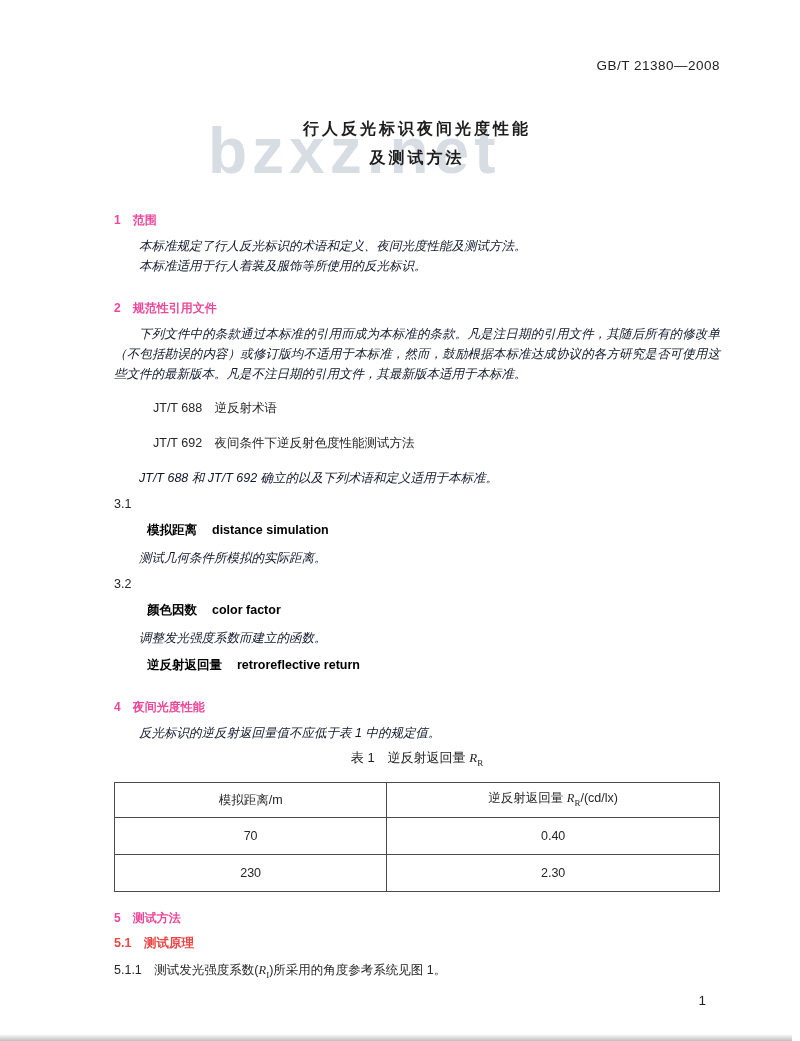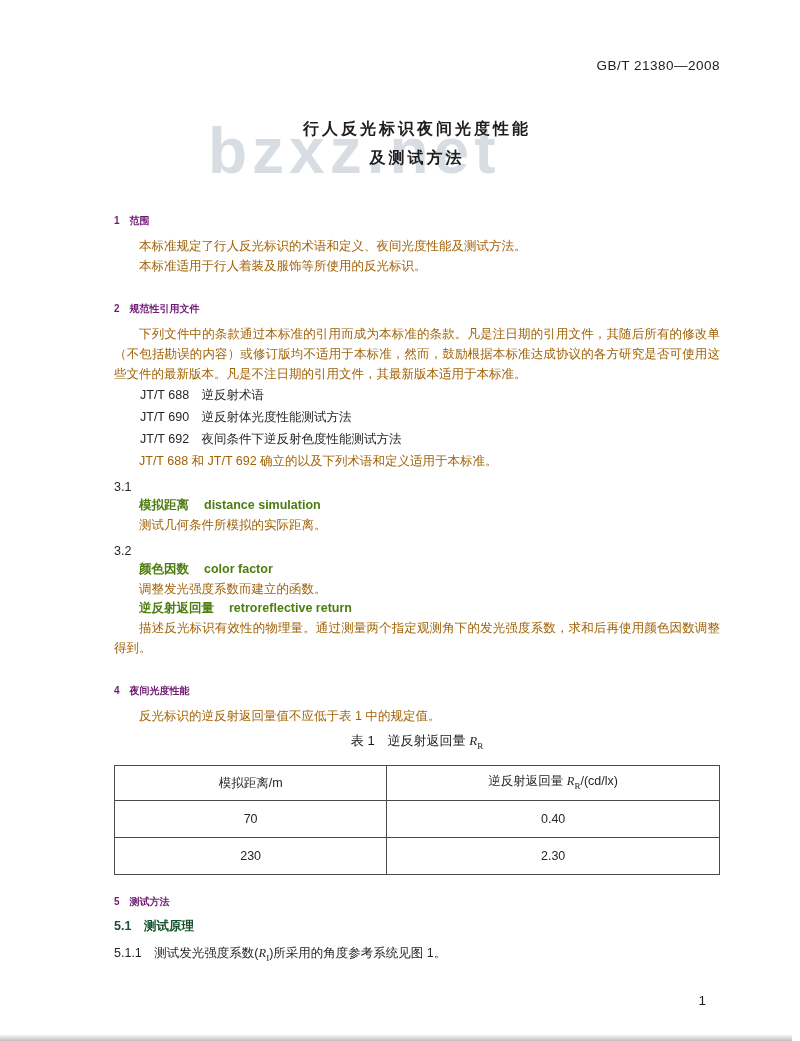--- a/index.html
+++ b/index.html
@@ -42,45 +42,46 @@
     text-align: center;
     font-size: 16px;
     font-weight: 700;
     letter-spacing: 3px;
     line-height: 29px;
     color: #1d1d1d;
   }
   .title span { display: block; }
   .sec {
     position: relative; z-index: 1;
-    font-size: 10px;
+    font-size: 12px;
     font-weight: 700;
     margin: 24px 0 7px 0;
     line-height: 17px;
-    color: #701a75;
+    color: #ec4899;
   }
   .sec.first { margin-top: 40px; }
   .para {
     margin: 0 0 0 0;
     text-indent: 2em;
     text-align: justify;
-    color: #a16207;
+    color: #0f172a;
+    font-style: italic;
   }
   .ref {
-    margin: 1px;
+    margin: 14px;
     padding-left: 2em;
     line-height: 21px;
   }
   .clause-num { margin: 8px 0 0 0; line-height: 17px; }
   .term {
-    margin: 0;
+    margin: 8px;
     text-indent: 2em;
     line-height: 19px;
     font-weight: 700;
-    color: #4d7c0f;
+    color: #000000;
   }
   .term .en { margin-left: 1.2em; }
   .tcaption {
     text-align: center;
     font-weight: 400;
     font-size: 13px;
     margin: 6px 0 4px 0;
     line-height: 18px;
     color: #1d1d1d;
   }
@@ -96,21 +97,21 @@
     font-weight: 400;
     color: #262626;
   }
   table.dtable th { padding: 5px 4px; }
   table.dtable td { padding: 8px 12px; }
   table.dtable col.c1 { width: 45%; }
   .subsec {
     margin: 8px 0 8px 0;
     font-weight: 700;
     line-height: 17px;
-    color: #14532d;
+    color: #ef4444;
   }
   .sec.s5 { margin-top: 18px; margin-bottom: 4px; }
   .clause { margin: 6px 0 0 0; line-height: 20px; }
   .clause .num { margin-right: 1em; }
   .sym {
     font-family: "Liberation Serif", "DejaVu Serif", serif;
     font-style: italic;
   }
   sub.ssub {
     font-size: 9px;
@@ -143,41 +144,39 @@
     <span>及测试方法</span>
   </h1>
 
   <h2 class="sec first">1　范围</h2>
   <p class="para">本标准规定了行人反光标识的术语和定义、夜间光度性能及测试方法。</p>
   <p class="para">本标准适用于行人着装及服饰等所使用的反光标识。</p>
 
   <h2 class="sec">2　规范性引用文件</h2>
   <p class="para">下列文件中的条款通过本标准的引用而成为本标准的条款。凡是注日期的引用文件，其随后所有的修改单（不包括勘误的内容）或修订版均不适用于本标准，然而，鼓励根据本标准达成协议的各方研究是否可使用这些文件的最新版本。凡是不注日期的引用文件，其最新版本适用于本标准。</p>
   <p class="ref">JT/T 688　逆反射术语</p>
-  <p class="ref">JT/T 690　逆反射体光度性能测试方法</p>
   <p class="ref">JT/T 692　夜间条件下逆反射色度性能测试方法</p>
 
   <p class="para">JT/T 688 和 JT/T 692 确立的以及下列术语和定义适用于本标准。</p>
 
   <p class="clause-num">3.1</p>
   <p class="term">
     <span class="zh">模拟距离</span><span class="en">distance simulation</span>
   </p>
   <p class="para">测试几何条件所模拟的实际距离。</p>
 
   <p class="clause-num">3.2</p>
   <p class="term">
     <span class="zh">颜色因数</span><span class="en">color factor</span>
   </p>
   <p class="para">调整发光强度系数而建立的函数。</p>
 
   <p class="term">
     <span class="zh">逆反射返回量</span><span class="en">retroreflective return</span>
   </p>
-  <p class="para">描述反光标识有效性的物理量。通过测量两个指定观测角下的发光强度系数，求和后再使用颜色因数调整得到。</p>
 
   <h2 class="sec">4　夜间光度性能</h2>
   <p class="para">反光标识的逆反射返回量值不应低于表 1 中的规定值。</p>
 
   <div class="tcaption">
     <span>表 1　逆反射返回量 </span><span class="sym">R</span><sub class="ssub">R</sub>
   </div>
 
   <table class="dtable">
     <colgroup>

